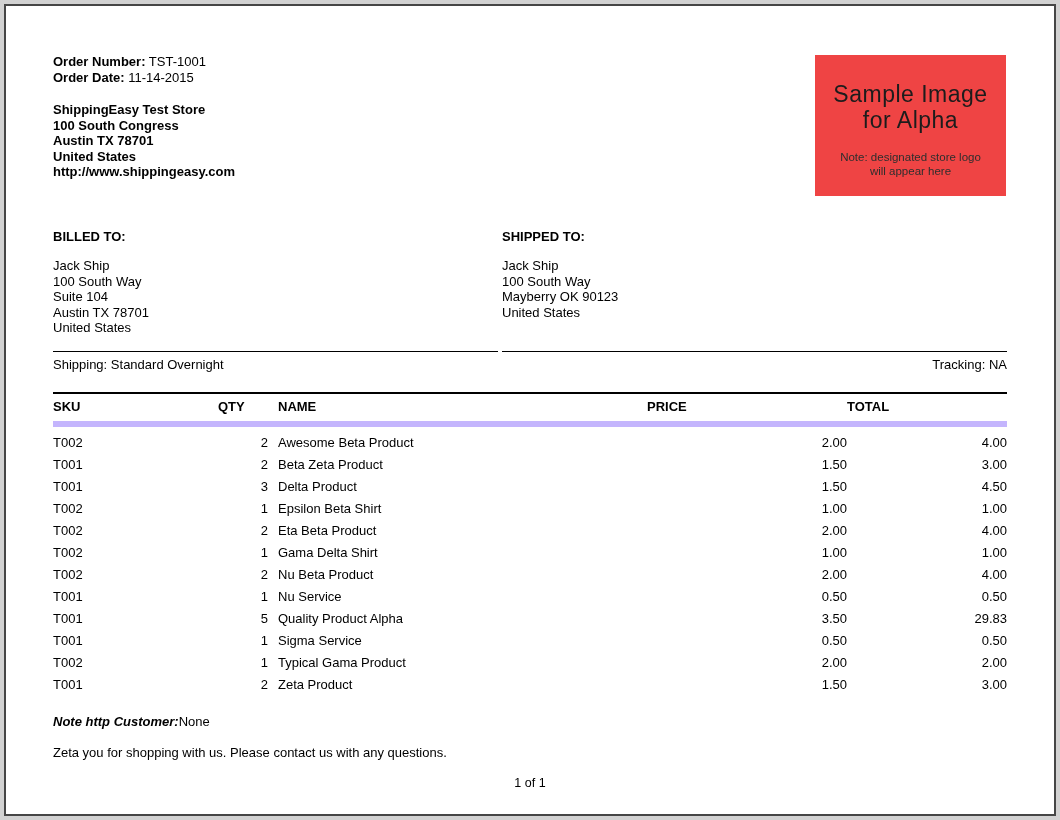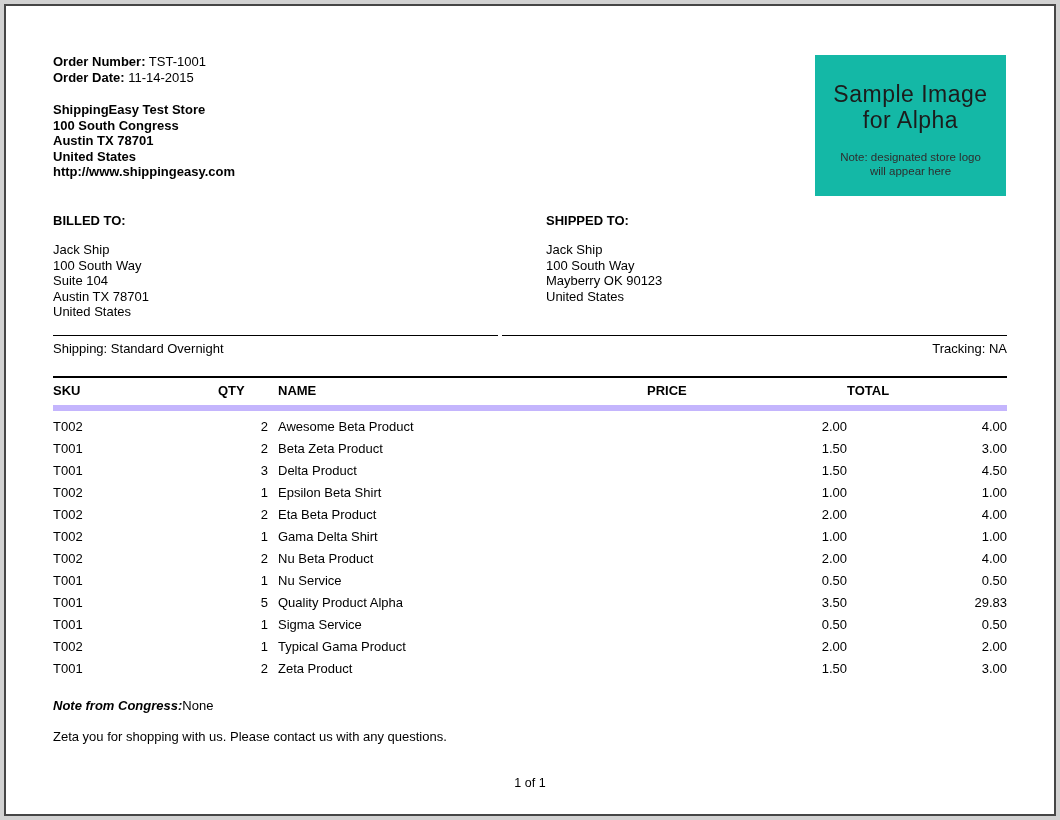--- a/index.html
+++ b/index.html
@@ -26,39 +26,39 @@
   }
 
   
   .order-block .label { font-weight: bold; }
   .store-block { margin-top: 17px; font-weight: bold; }
 
   .logo-box {
     position: absolute;
     top: 49px; right: 48px;
     width: 191px; height: 141px;
-    background: #14b8a6;
+    background: #ef4444;
     text-align: center;
   }
   .logo-box .logo-title {
     margin-top: 26px;
     font-size: 23px;
     line-height: 26px;
     letter-spacing: 0.5px;
     color: #1c1c1c;
   }
   .logo-box .logo-note {
     margin-top: 17px;
     font-size: 11.5px;
     line-height: 14px;
     color: #2e2e2e;
   }
 
   
-  .addresses { margin-top: 33px; display: flex; gap: 44px; }
+  .addresses { margin-top: 49px; display: flex; }
   .addr-col-left { width: 449px; }
   .addr-col-right { flex: 1; }
   .addr-heading { font-weight: bold; }
   .addr-lines { margin-top: 14px; }
 
   
   .ship-track { margin-top: 15px; display: flex; }
   .ship-cell {
     border-top: 1px solid #000;
     padding-top: 5px;
@@ -264,19 +264,19 @@
             <td class="col-sku">T001</td>
             <td class="col-qty">2</td>
             <td class="col-name">Zeta Product</td>
             <td class="col-price">1.50</td>
             <td class="col-total">3.00</td>
           </tr>
         </tbody>
     </table>
 
     <div class="customer-note">
-      <span class="label">Note from Congress:</span><span>None</span>
+      <span class="label">Note http Customer:</span><span>None</span>
     </div>
     <div class="thank-you">Zeta you for shopping with us. Please contact us with any questions.</div>
 
     <div class="page-footer">1 of 1</div>
   </div>
 </div>
 
 </body></html>

